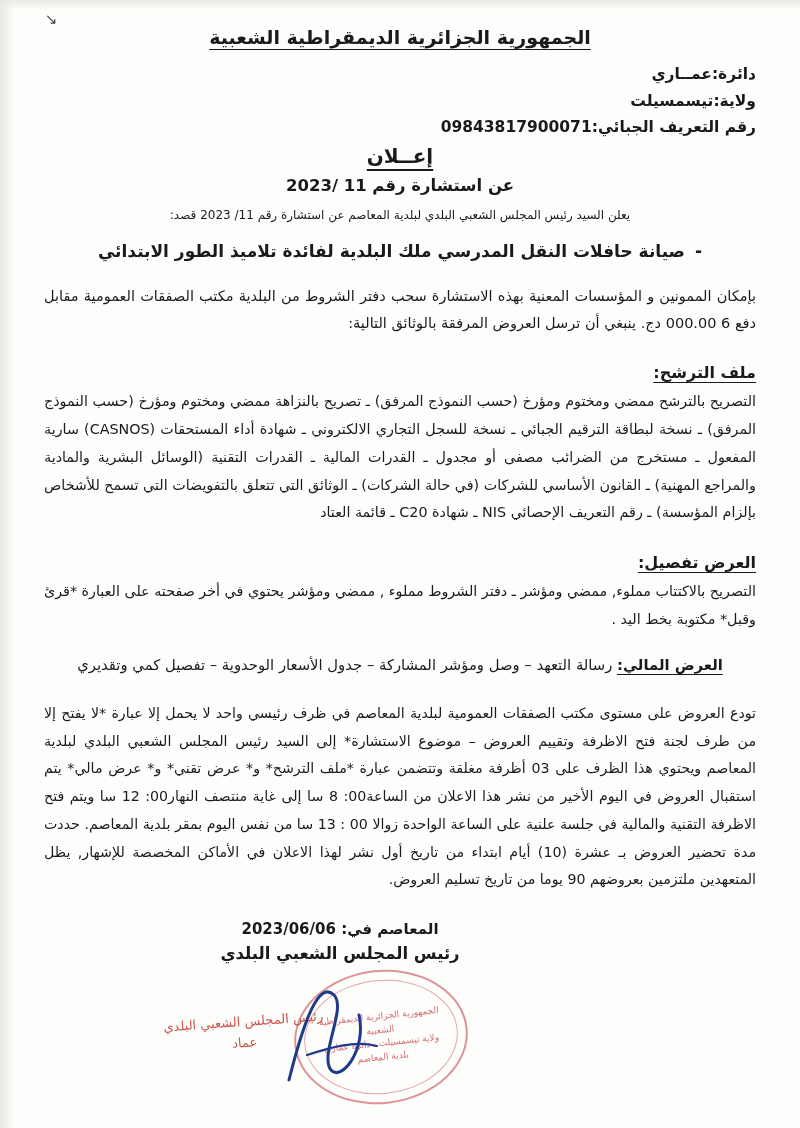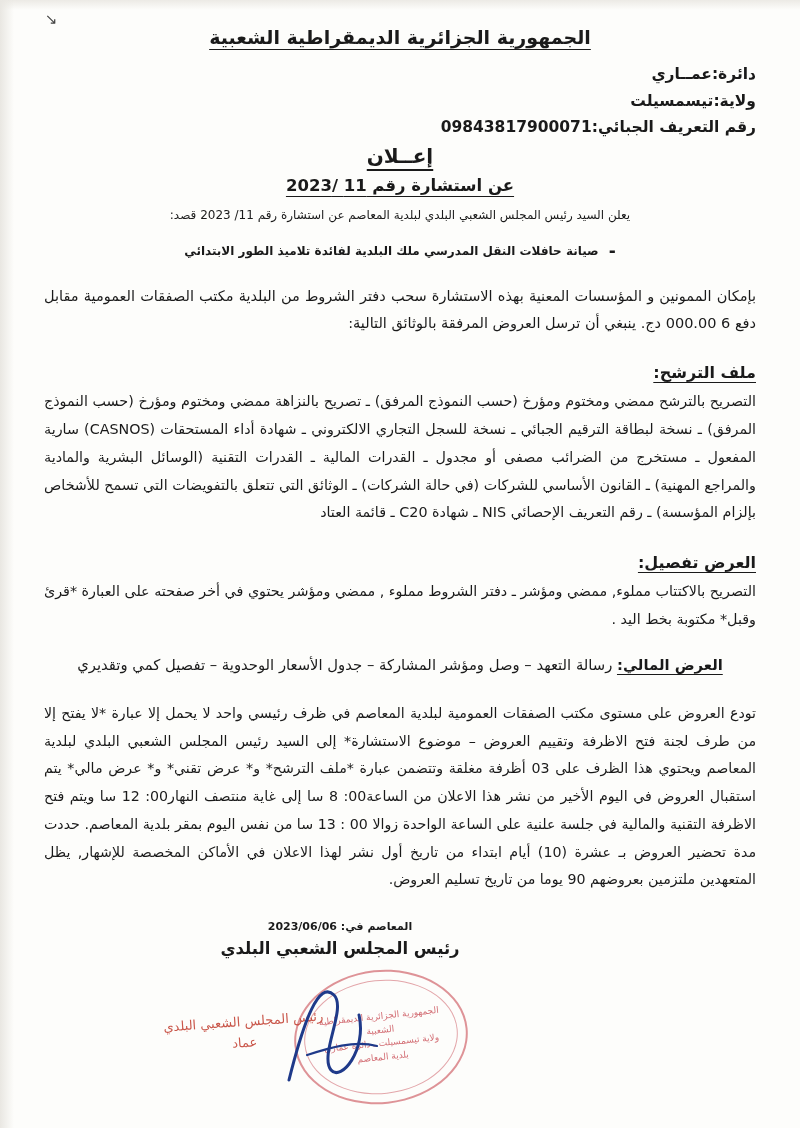--- a/index.html
+++ b/index.html
@@ -66,42 +66,41 @@
     margin-top: 3px;
     letter-spacing: 6px;
     text-decoration: underline;
     text-underline-offset: 6px;
   }
   .consult-line {
     text-align: center;
     font-size: 16.5px;
     font-weight: bold;
     margin-top: 8px;
-    text-decoration: underline;
     text-underline-offset: 5px;
   }
 
   .intro {
     margin-top: 10px;
     font-size: 12px;
     line-height: 1.7;
     text-align: center;
   }
 
   .subject-row {
     margin-top: 16px;
     display: flex;
     flex-direction: row;
     justify-content: center;
     align-items: center;
     gap: 10px;
   }
   .dash { font-size: 17px; font-weight: bold; }
   .subject {
-    font-size: 12px;
+    font-size: 17px;
     font-weight: bold;
   }
 
   .para {
     margin-top: 22px;
     font-size: 14.5px;
     line-height: 1.85;
     text-align: justify;
     text-align-last: right;
   }
@@ -134,21 +133,21 @@
     text-align: justify;
     text-align-last: right;
   }
 
   .signature-wrap {
     margin-top: 26px;
     position: relative;
     height: 200px;
   }
   .sig-date {
-    font-size: 11px;
+    font-size: 15px;
     font-weight: bold;
     text-align: center;
     margin-right: 120px;
   }
   .sig-title {
     font-size: 16.5px;
     font-weight: bold;
     text-align: center;
     margin-top: 6px;
     margin-right: 120px;

